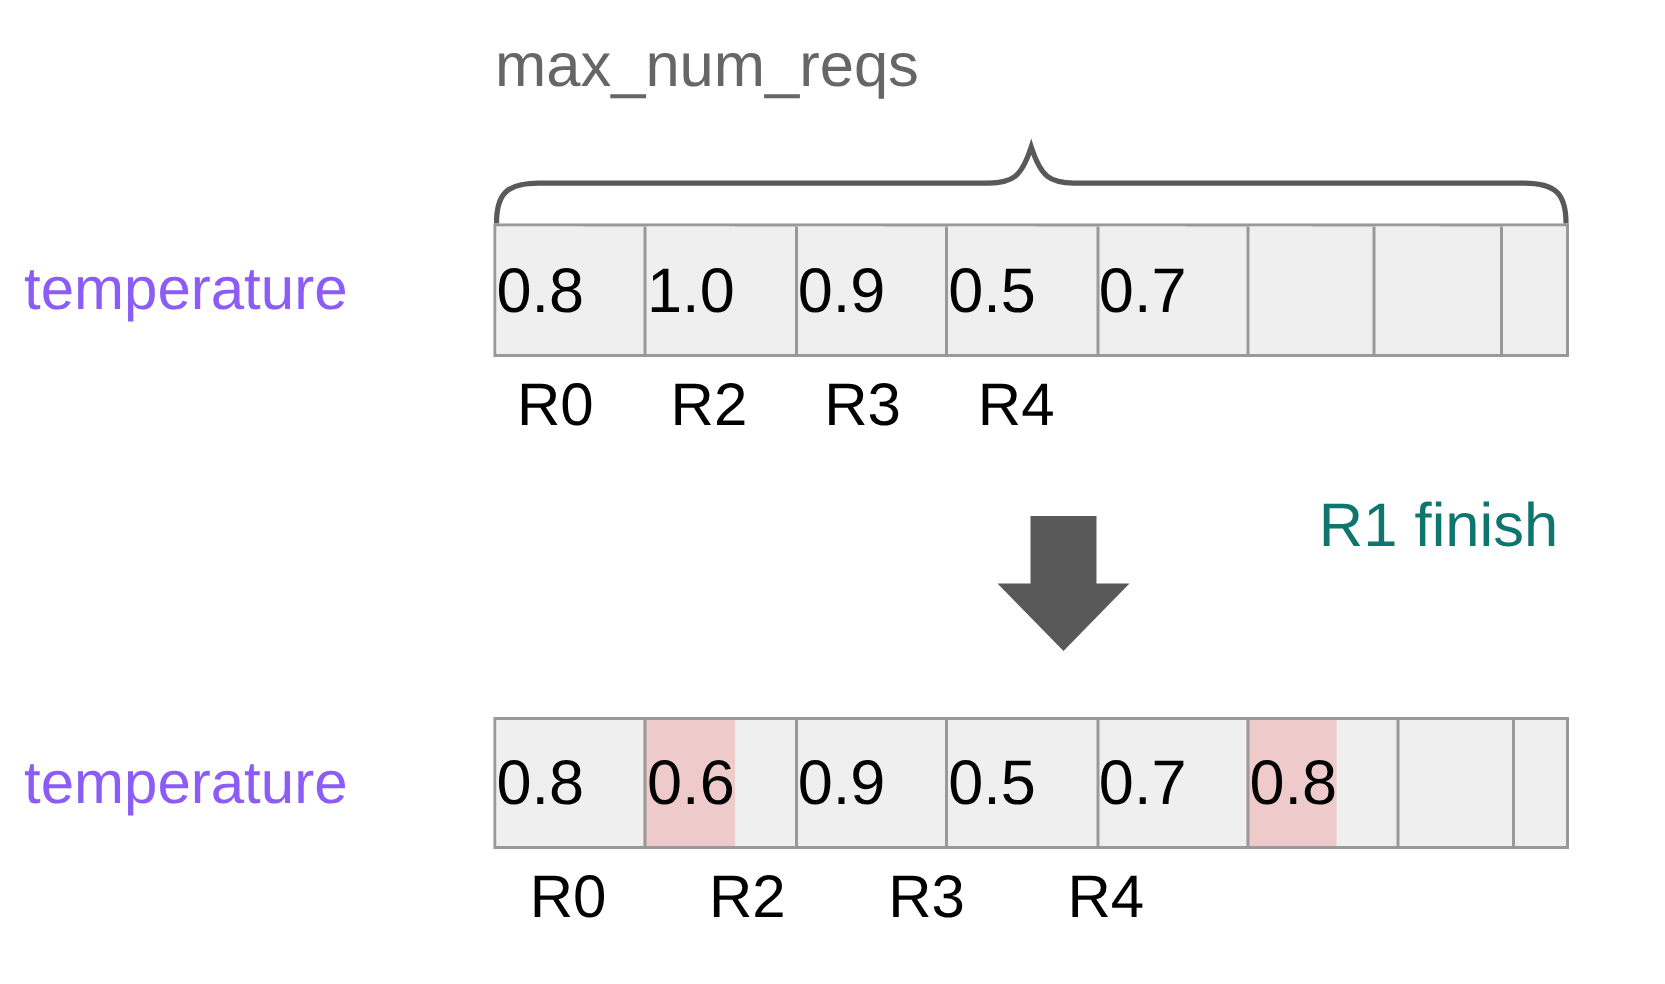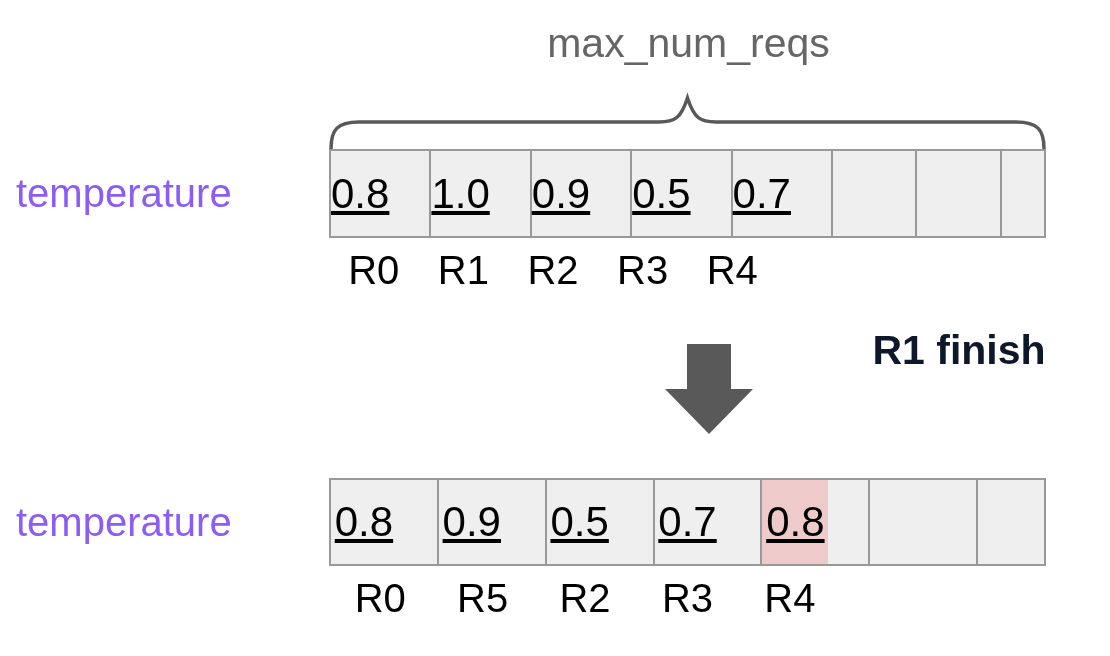--- a/index.html
+++ b/index.html
@@ -8,70 +8,67 @@
     width:1110px;height:656px;
     background:#ffffff;
     font-family:"Liberation Sans", sans-serif;
     overflow:hidden;
   }
   .abs{position:absolute;}
 
   
   .brace-label{
     left:330px;top:20px;width:717px;height:52px;
-    text-align:center;
     font-size:41px;color:#666666;
     white-space:nowrap;
   }
   .brace-svg{left:329px;top:92px;}
 
   
   .row-label{
     left:16px;width:300px;height:89px;
     display:flex;align-items:center;
     font-size:40px;color:#8b5cf6;
     white-space:nowrap;
   }
   .cells{
     left:329px;width:717px;height:89px;
     display:flex;
     border:2px solid #999999;
     box-sizing:border-box;
     background:#efefef;
-    text-decoration:underline;
   }
   .cell{
     flex:1 1 0;
     display:flex;align-items:center;justify-content:center;
     background:#efefef;
     font-size:42px;color:#000000;
     box-sizing:border-box;
   }
   .cell:not(:first-child){border-left:2px solid #999999;margin-left:40px;}
   .cell[data-highlight="true"]{background:#eecaca;}
 
   .req-labels{
-    left:329px;width:717px;height:46px;
+    left:319px;width:717px;height:46px;
     display:flex;
   }
   .req-label{
     flex:1 1 0;
     display:flex;align-items:center;justify-content:center;
     font-size:40px;color:#000000;line-height:46px;
     white-space:nowrap;
   }
 
   
   .arrow-wrap{left:665px;top:344px;width:88px;height:90px;}
   .transition-note{
     left:838px;top:325px;width:242px;
     text-align:center;
-    font-size:41px;color:#0f172a;line-height:51px;
+    font-size:41px;color:#0f766e;line-height:51px;
     white-space:nowrap;
-    font-weight:bold;
   }
 </style>
 </head>
 <body>
 
 <div id="canvas">
 
   <div class="abs brace-label">max_num_reqs</div>
 
   <svg class="abs brace-svg" width="717" height="60" viewBox="0 0 717 60">
@@ -86,52 +83,51 @@
     <div class="cell" data-highlight="false">0.9</div>
     <div class="cell" data-highlight="false">0.5</div>
     <div class="cell" data-highlight="false">0.7</div>
     <div class="cell" data-highlight="false"></div>
     <div class="cell" data-highlight="false"></div>
     <div class="cell" data-highlight="false"></div>
   </div>
 
   <div class="abs req-labels" style="top:247px;">
     <div class="req-label">R0</div>
-    <div class="req-label">R1</div>
     <div class="req-label">R2</div>
     <div class="req-label">R3</div>
     <div class="req-label">R4</div>
     <div class="req-label"></div>
     <div class="req-label"></div>
     <div class="req-label"></div>
   </div>
 
   <svg class="abs arrow-wrap" width="88" height="90" viewBox="0 0 88 90">
     <polygon points="22,0 66,0 66,45 88,45 44,90 0,45 22,45" fill="#595959"></polygon>
   </svg>
 
   <div class="abs transition-note">
     <div>R1 finish</div>
   </div>
 
   <div class="abs row-label" style="top:478px;">temperature</div>
 
   <div class="abs cells" style="top:478px;height:88px;">
     <div class="cell" data-highlight="false">0.8</div>
+    <div class="cell" data-highlight="true">0.6</div>
     <div class="cell" data-highlight="false">0.9</div>
     <div class="cell" data-highlight="false">0.5</div>
     <div class="cell" data-highlight="false">0.7</div>
     <div class="cell" data-highlight="true">0.8</div>
     <div class="cell" data-highlight="false"></div>
     <div class="cell" data-highlight="false"></div>
   </div>
 
   <div class="abs req-labels" style="top:575px;">
     <div class="req-label">R0</div>
-    <div class="req-label">R5</div>
     <div class="req-label">R2</div>
     <div class="req-label">R3</div>
     <div class="req-label">R4</div>
     <div class="req-label"></div>
     <div class="req-label"></div>
   </div>
 
 </div>
 
 </body></html>

